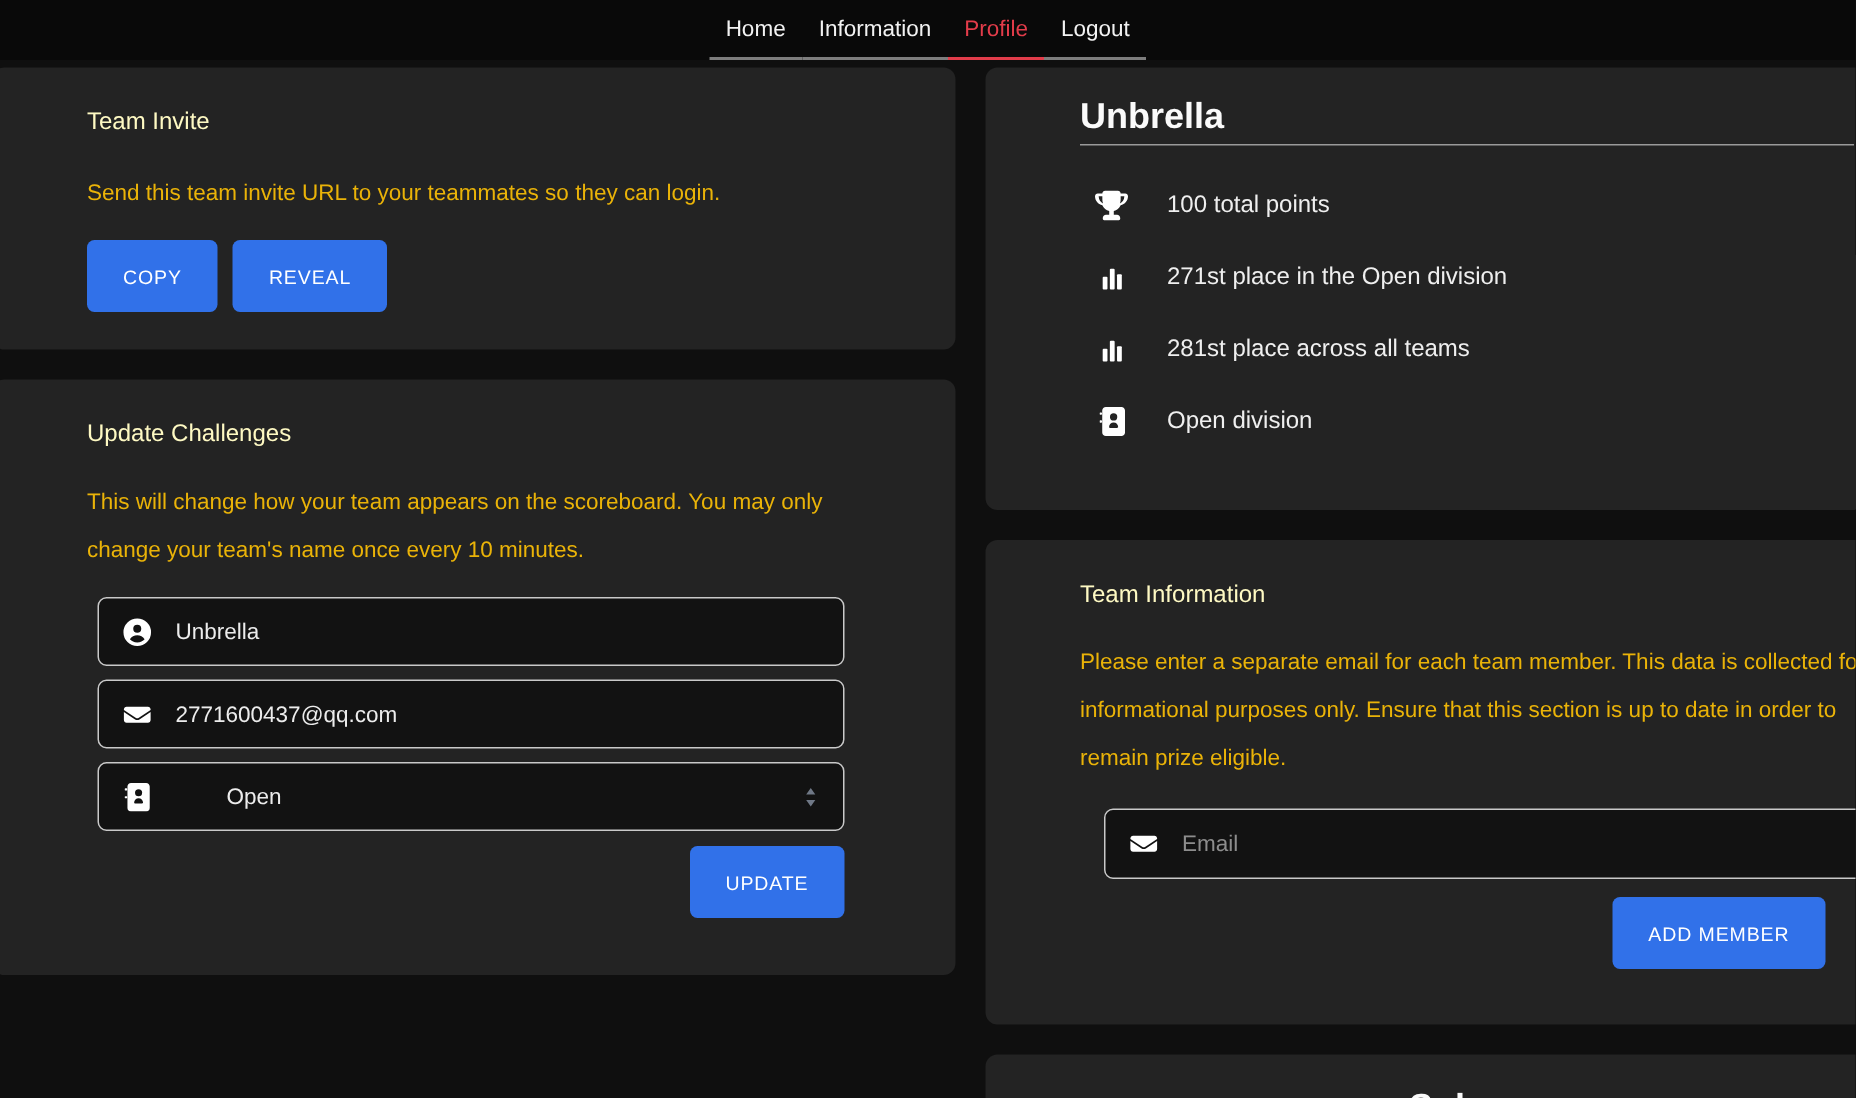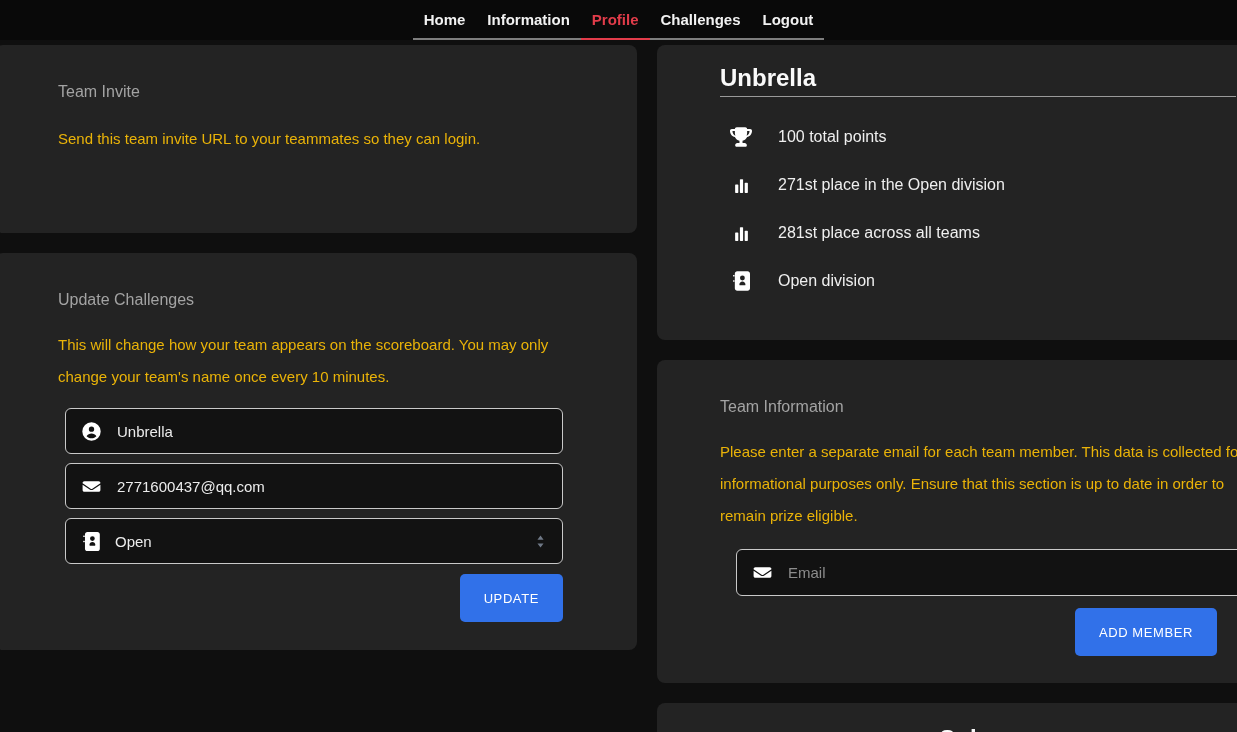--- a/index.html
+++ b/index.html
@@ -7,42 +7,42 @@
   body {
     width:1237px; height:732px; overflow:hidden; position:relative;
     background:#0f0f0f;
     font-family:"Liberation Sans", sans-serif;
     -webkit-font-smoothing:antialiased;
   }
 
   
   .navbar {
     height:40px; background:#090909;
-    display:flex; justify-content:center; align-items:stretch;font-weight:bold;
+    display:flex; justify-content:center; align-items:stretch;
   }
   .nav-list { display:flex; list-style:none; margin:0; padding:0; }
   .nav-item {
     display:flex; align-items:center; padding:0 11px;
     border-bottom:2px solid #7d7d7d;
     color:#f2f2f2; font-size:15px; cursor:pointer; white-space:nowrap;
   }
   .nav-item.active { color:var(--red); border-bottom-color:var(--red); }
 
   :root { --red:#e23c4a; --blue:#3171e9; }
 
   
   .col { position:absolute; top:45px; width:642px; }
   .col-left  { left:-5px; }
   .col-right { left:657px; }
 
   .card {
     background:#232323; border-radius:8px; margin-bottom:20px;
     padding:26px 63px 25px;
   }
-  .card-title { font-size:16px; font-weight:400; color:#a3a3a3; margin:10px 0 20px; line-height:22px; }
+  .card-title { font-size:16px; font-weight:400; color:#fef9c3; margin:0 0 20px; line-height:22px; }
   .card-text  { font-size:15px; color:#eab308; line-height:32px; margin:0; }
 
   
   .btn {
     background:var(--blue); color:#fff; border:none; border-radius:5px;
     height:48px; padding:0 24px; font-size:13px; letter-spacing:.6px;
     font-family:inherit; cursor:pointer;
   }
   .btn-row { display:flex; gap:10px; margin-top:15px; }
 
@@ -58,21 +58,21 @@
     width:498px; height:46px; margin:0 0 9px 7px; padding:0 16px;
     background:#121212; border:1px solid #c9c9c9; border-radius:6px;
   }
   .input-group input {
     flex:1; background:transparent; border:none; outline:none;
     color:#ececec; font-size:15px; font-family:inherit;
   }
   .input-group input::placeholder { color:#8d8d8d; }
   .input-icon { width:19px; height:19px; margin-right:14px; color:#fff; flex:none; }
   .input-icon svg { display:block; width:100%; height:100%; fill:currentColor; }
-  .select-value { flex:1; color:#ececec; font-size:15px; }
+  .select-value { flex:1; color:#ececec; font-size:15px;margin-left:36px; }
   .sort-icon { width:11px; height:15px; color:#6f7886; flex:none; }
   .sort-icon svg { display:block; width:100%; height:100%; fill:currentColor; }
   .form-actions { width:505px; display:flex; justify-content:flex-end; margin-top:10px; }
 
   
   .card-summary { height:295px; padding:16px 63px 0; }
   .team-name { font-size:24px; font-weight:700; color:#fafafa; margin:0; line-height:33px; }
   .summary-hr { border:none; border-top:1px solid #9a9a9a; margin:2px 0 0; }
   .stats { margin-top:16px; }
   .stat-row { display:flex; align-items:center; height:48px; padding-left:9px; }
@@ -92,30 +92,33 @@
   .next-title { text-align:center; font-size:24px; font-weight:700; color:#fafafa; margin:0; }
 </style>
 </head>
 <body>
 
 <nav class="navbar">
   <ul class="nav-list">
     <li class="nav-item">Home</li>
     <li class="nav-item">Information</li>
     <li class="nav-item active">Profile</li>
-    <li class="nav-item">Challenges</li>
     <li class="nav-item">Logout</li>
   </ul>
 </nav>
 
 <div class="col col-left">
 
   <section class="card card-invite">
     <h2 class="card-title">Team Invite</h2>
     <p class="card-text">Send this team invite URL to your teammates so they can login.</p>
+    <div class="btn-row">
+      <button class="btn">COPY</button>
+      <button class="btn">REVEAL</button>
+    </div>
   </section>
 
   <section class="card card-update">
     <h2 class="card-title">Update Challenges</h2>
     <p class="card-text">This will change how your team appears on the scoreboard. You may only change your team's name once every 10 minutes.</p>
 
     <div class="form">
       <div class="input-group">
         <span class="input-icon">
           <svg viewBox="0 0 512 512">

